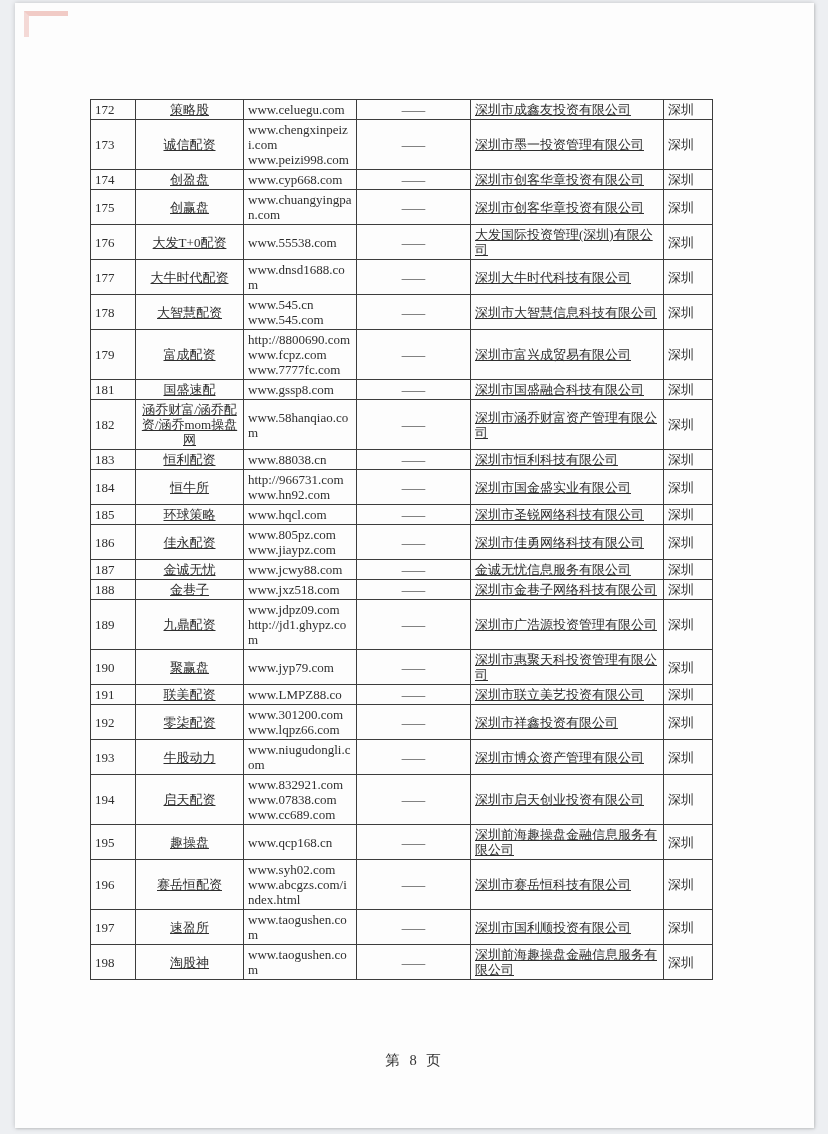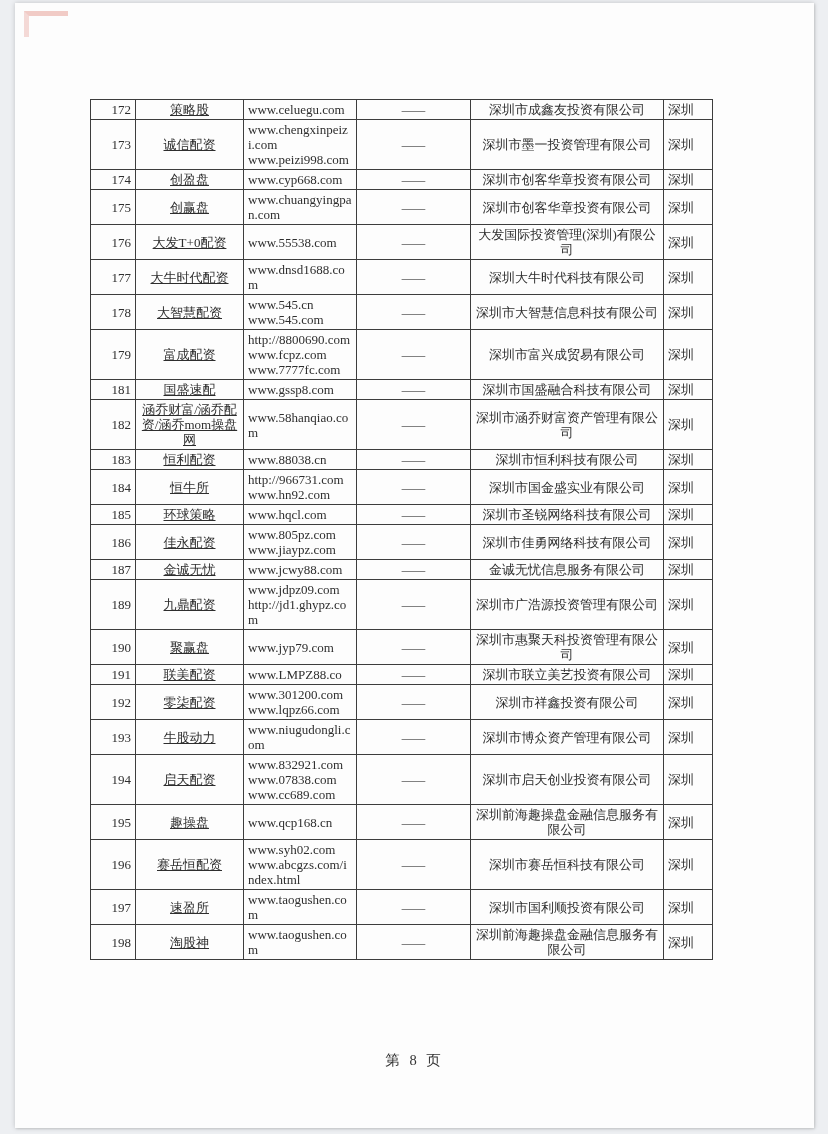--- a/index.html
+++ b/index.html
@@ -37,26 +37,26 @@
     color: #2e2e2e;
   }
   table.doc-table td {
     border: 1.6px solid #3d3d3d;
     padding: 2px 4px;
     vertical-align: middle;
     font-size: 13px;
     line-height: 15px;
     overflow: hidden;
   }
-  td.c-num   { text-align: right; font-size: 13px; }
+  td.c-num   { text-align: left; font-size: 13px; }
   td.c-name  { text-align: center; font-size: 13.5px; word-break: break-all; text-decoration: underline; }
   td.c-urls  { text-align: left;  font-size: 12.5px; word-break: break-all; }
   td.c-dash  { text-align: center; color: #3a3a3a; }
   td.c-dash span { display: inline-block; transform: scaleX(1.8); }
-  td.c-comp  { text-align: center; font-size: 13.5px; word-break: break-all; }
+  td.c-comp  { text-align: left; font-size: 13.5px; word-break: break-all; text-decoration: underline; }
   td.c-city  { text-align: left; font-size: 13.5px; }
   .footer {
     position: absolute;
     left: 0; top: 1048px;
     width: 799px;
     text-align: center;
     font-size: 14.5px;
     letter-spacing: 3px;
     color: #333;
   }
@@ -243,20 +243,30 @@
     <td class="c-num">187</td>
     <td class="c-name">金诚无忧</td>
     <td class="c-urls">
               <div>www.jcwy88.com</div>
             </td>
     <td class="c-dash"><span>—</span></td>
     <td class="c-comp">金诚无忧信息服务有限公司</td>
     <td class="c-city">深圳</td>
   </tr>
 
+  <tr>
+    <td class="c-num">188</td>
+    <td class="c-name">金巷子</td>
+    <td class="c-urls">
+              <div>www.jxz518.com</div>
+            </td>
+    <td class="c-dash"><span>—</span></td>
+    <td class="c-comp">深圳市金巷子网络科技有限公司</td>
+    <td class="c-city">深圳</td>
+  </tr>
 
   <tr>
     <td class="c-num">189</td>
     <td class="c-name">九鼎配资</td>
     <td class="c-urls">
               <div>www.jdpz09.com</div>
               <div>http://jd1.ghypz.com</div>
             </td>
     <td class="c-dash"><span>—</span></td>
     <td class="c-comp">深圳市广浩源投资管理有限公司</td>

